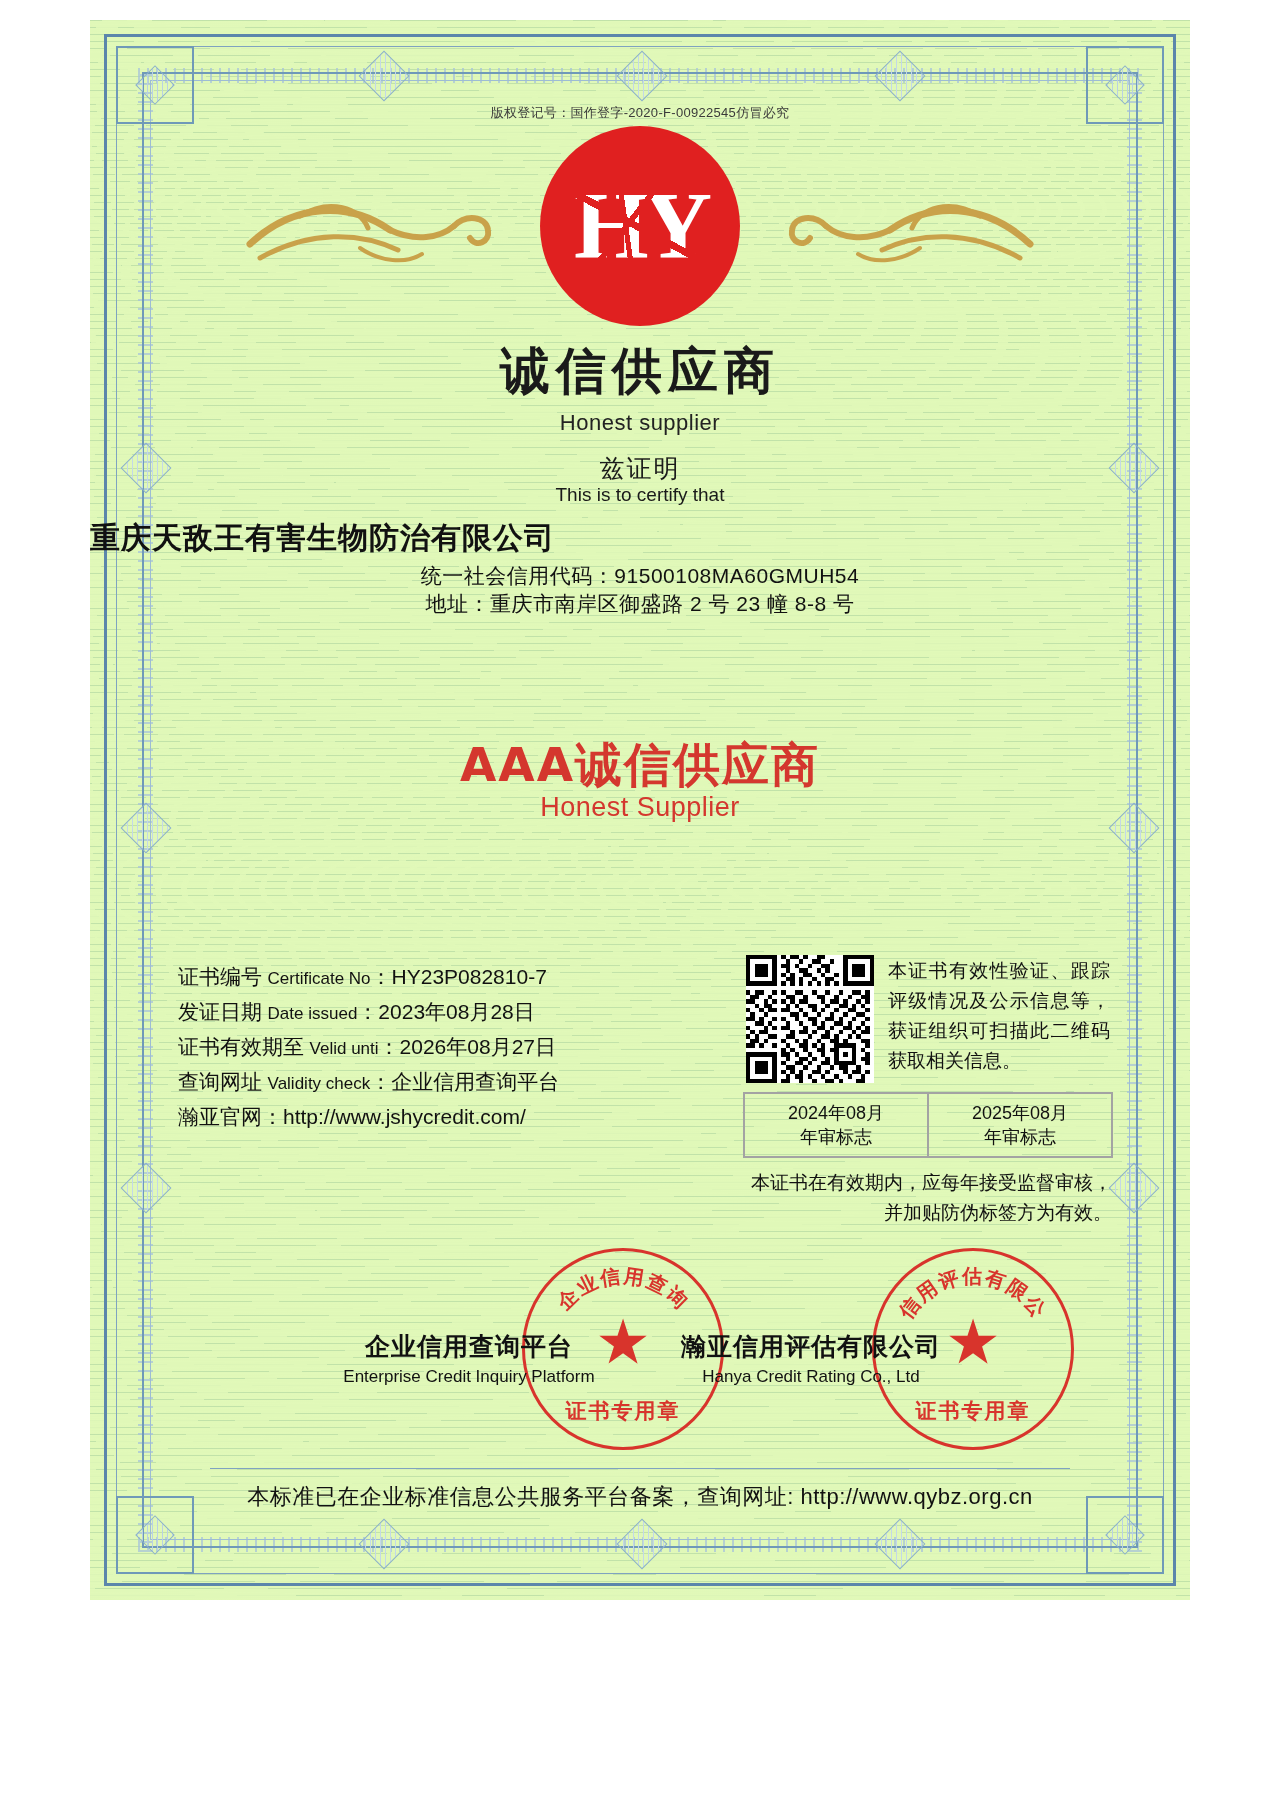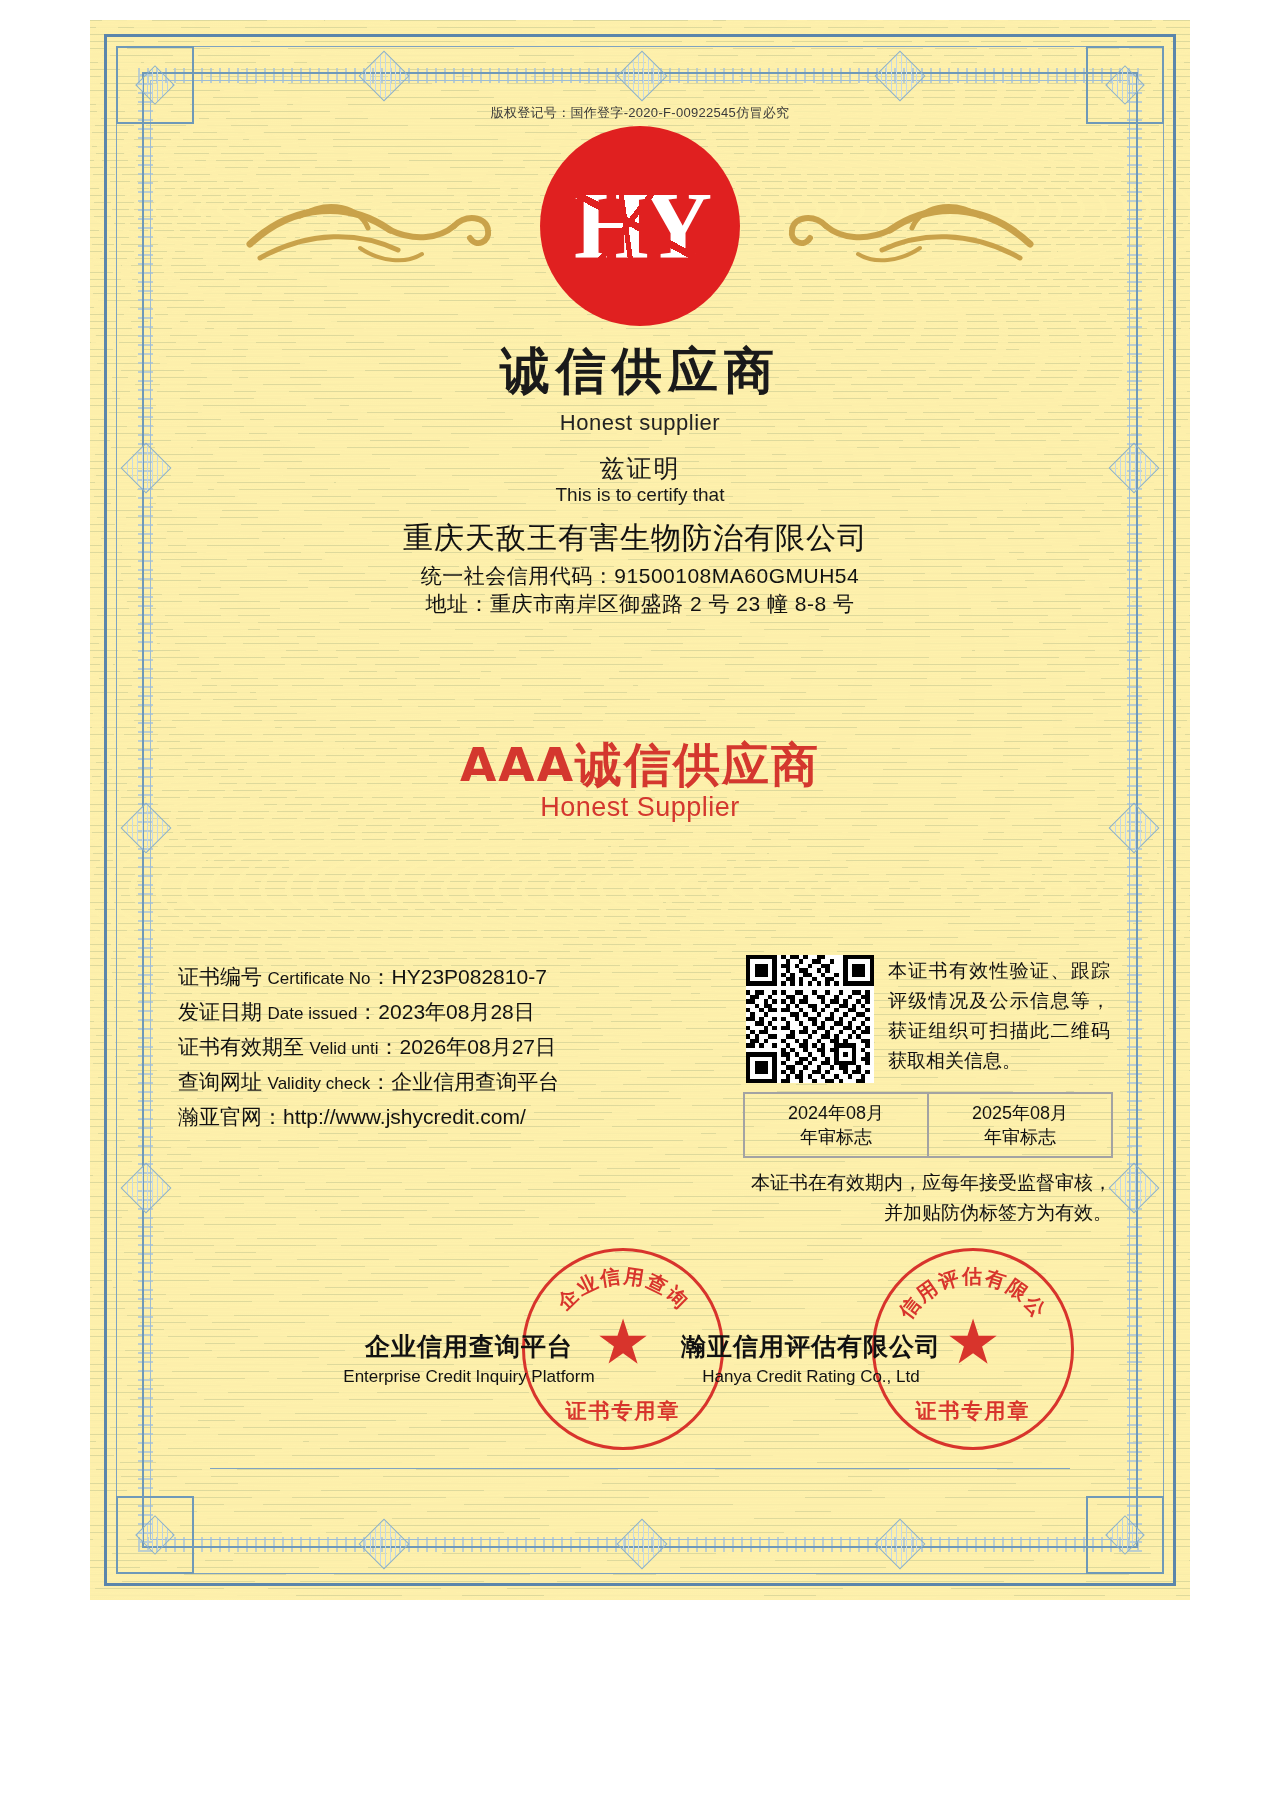--- a/index.html
+++ b/index.html
@@ -13,21 +13,21 @@
     font-family: "Liberation Sans", sans-serif;
     overflow: hidden;
   }
 
   
   .cert {
     position: relative;
     width: 1100px;
     height: 1580px;
     margin: 20px auto 0 auto;
-    background: #fde047;
+    background: #bef264;
     overflow: hidden;
   }
 
   
   .wave-bg {
     position: absolute;
     inset: 0;
     background-color: #fdfdfd;
     background-image:
       repeating-linear-gradient(
@@ -217,23 +217,23 @@
     position: absolute;
     top: 464px; left: 0; right: 0;
     text-align: center;
     font-size: 19px;
     color: #1a1a1a;
   }
 
   .company {
     position: absolute;
     top: 498px; left: 0; right: 9px;
-    text-align: center;
+    text-align: left;
     font-size: 30px;
-    font-weight: 400;
+    font-weight: 700;
     color: #111;
     letter-spacing: 1px;
   }
   .credit-code {
     position: absolute;
     top: 542px; left: 0; right: 0;
     text-align: center;
     font-size: 21px;
     color: #111;
     letter-spacing: .5px;
@@ -795,15 +795,16 @@
         <div class="org-cn">企业信用查询平台</div>
         <div class="org-en">Enterprise Credit Inquiry Platform</div>
       </div>
       <div class="org">
         <div class="org-cn">瀚亚信用评估有限公司</div>
         <div class="org-en">Hanya Credit Rating Co., Ltd</div>
       </div>
     </div>
 
     <div class="footer-rule"></div>
+    <div class="footer-note">本标准已在企业标准信息公共服务平台备案，查询网址: http://www.qybz.org.cn</div>
 
   </div>
 </div>
 
 </body></html>

